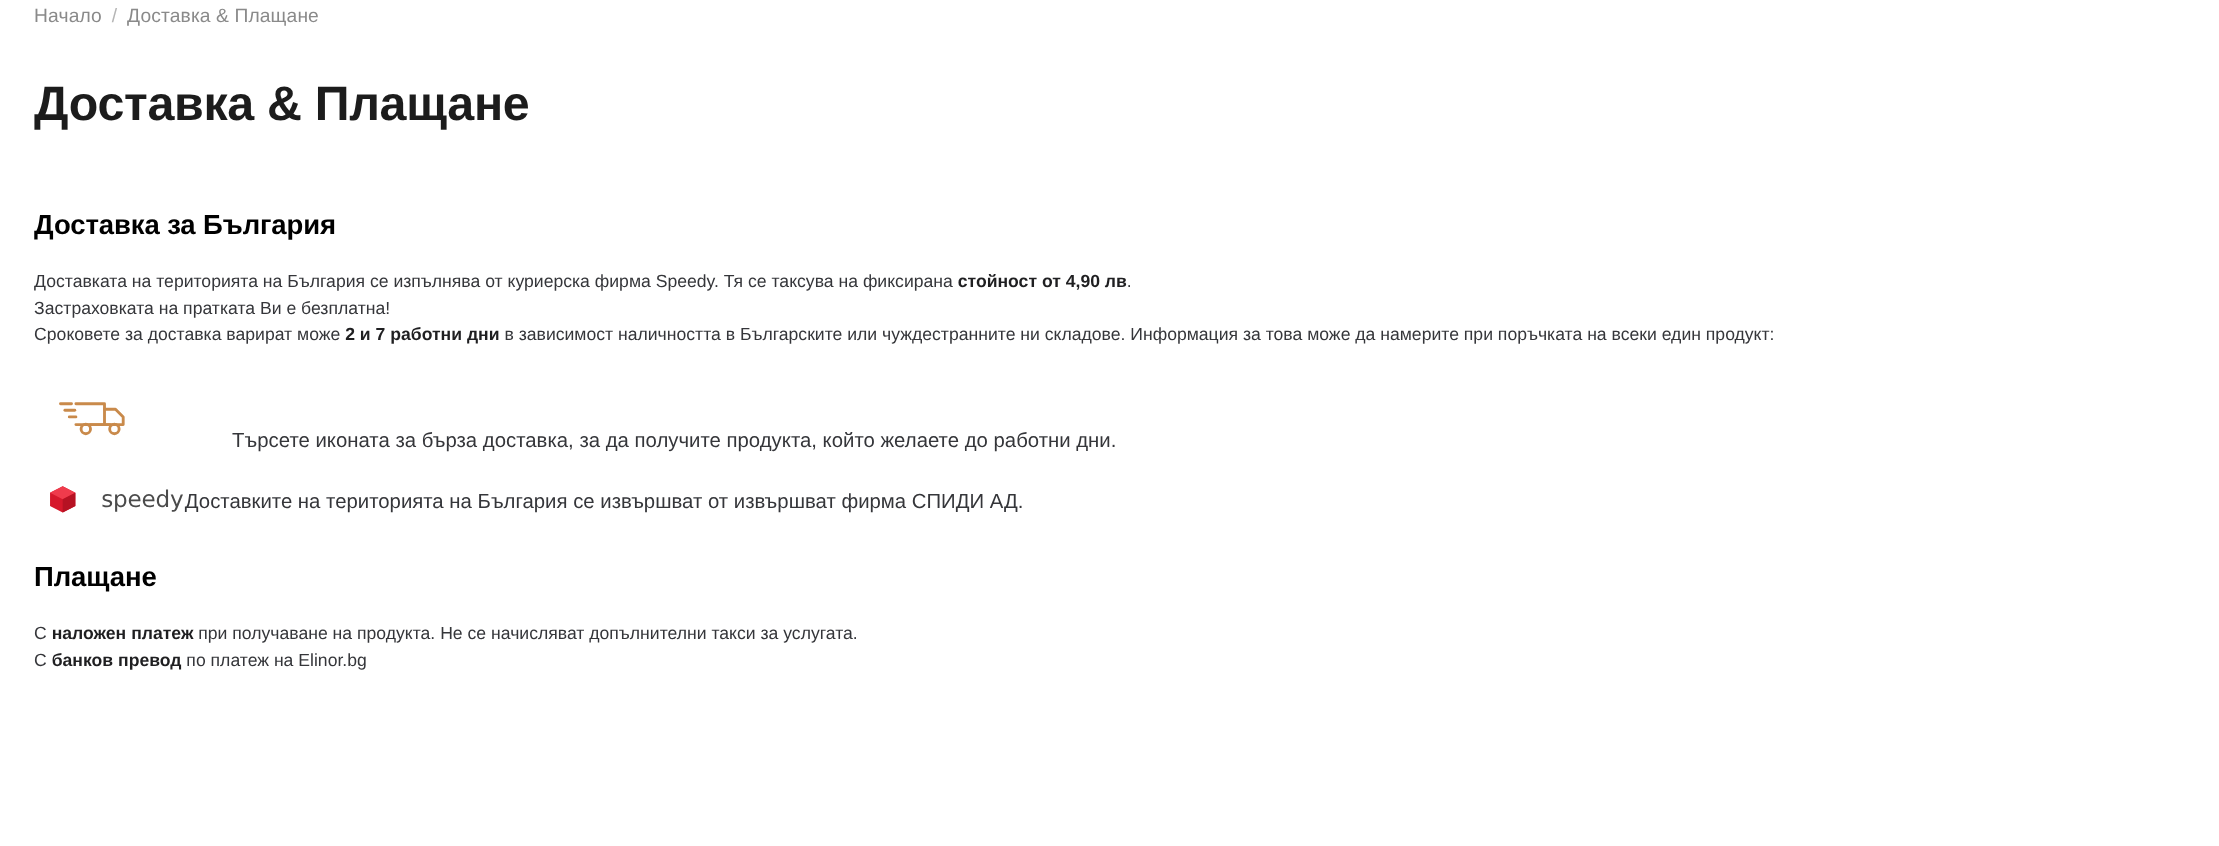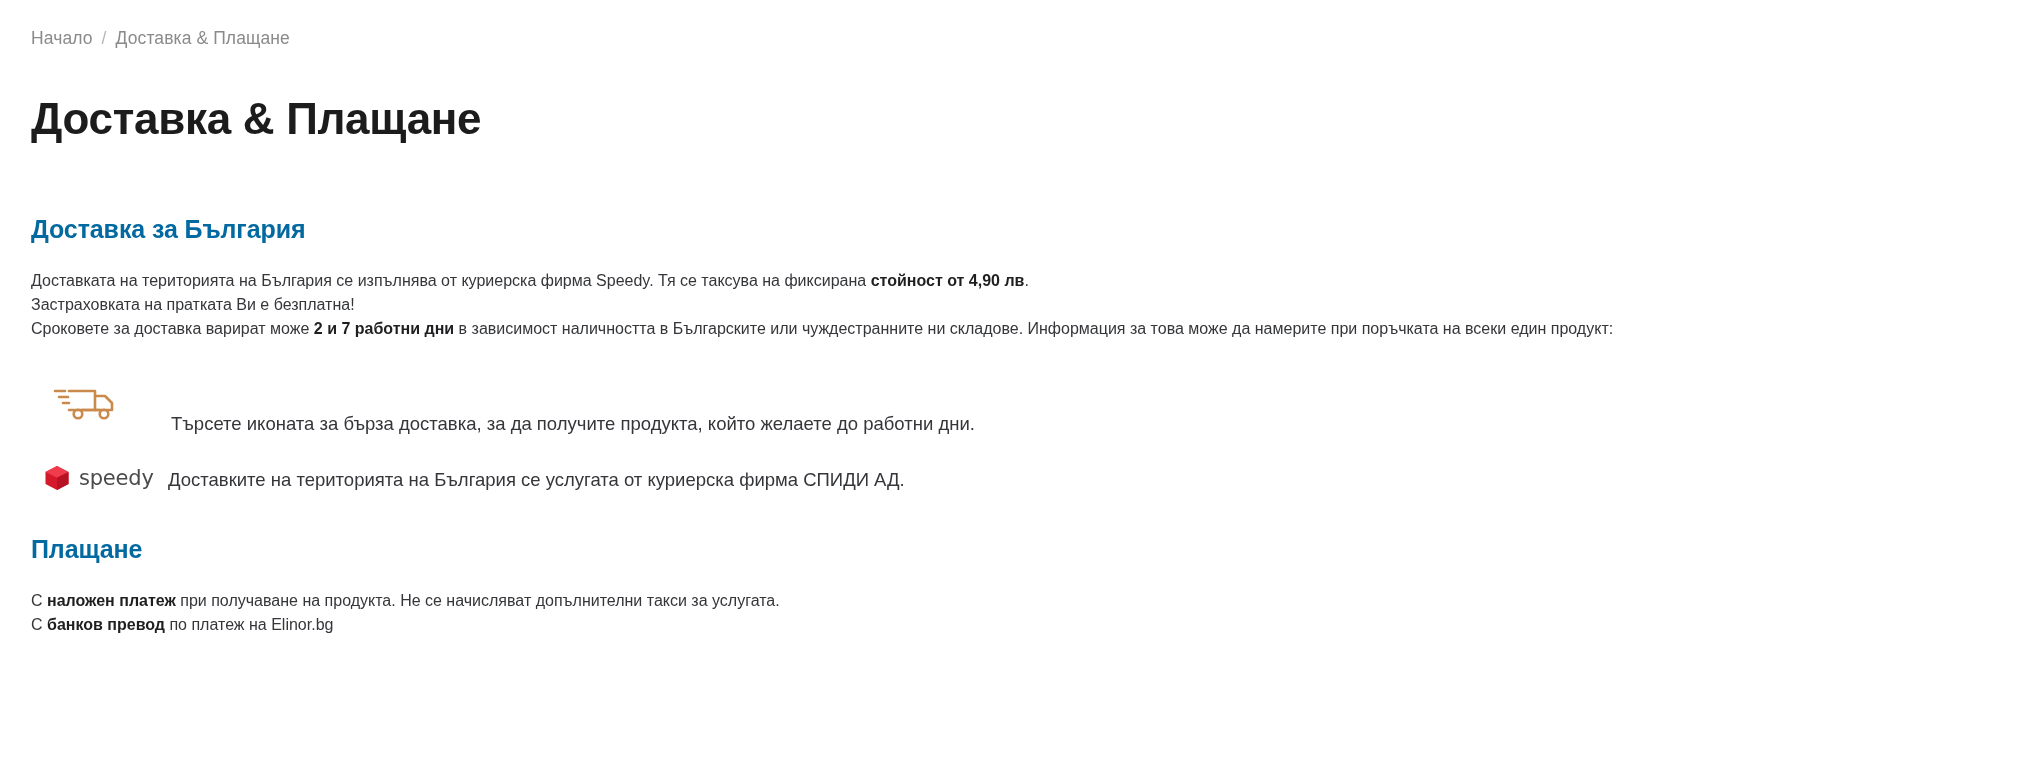--- a/index.html
+++ b/index.html
@@ -21,21 +21,21 @@
     overflow: hidden;
     box-sizing: border-box;
     padding: 0 0 0 31px;
   }
 
   
   .breadcrumb {
     display: flex;
     align-items: center;
     gap: 9px;
-    padding-top: 28px;
+    padding-top: 4px;
     font-size: 17.5px;
     color: #8a8a8a;
     letter-spacing: .1px;
   }
   .breadcrumb a {
     color: #8a8a8a;
     text-decoration: none;
   }
   .breadcrumb .sep { color: #b5b5b5; }
   .breadcrumb .current { color: #8a8a8a; }
@@ -48,21 +48,21 @@
     font-weight: 700;
     color: #1c1c1c;
     letter-spacing: -0.3px;
   }
 
   
   .section-heading {
     margin: 0;
     font-size: 25px;
     font-weight: 700;
-    color: #0369a1;
+    color: #000000;
     letter-spacing: -0.1px;
   }
   #delivery-heading { margin-top: 72px; }
   #payment-heading  { margin-top: 40px; }
 
   .body-text {
     font-size: 16px;
     line-height: 1.5;
     color: #35363a;
   }
@@ -70,21 +70,21 @@
 
   .paragraph { margin-top: 25px; }
   .paragraph .line { display: block; }
 
   
   .note-row {
     display: flex;
     align-items: flex-end;
     gap: 0;
   }
-  #truck-note { margin-top: 36px; }
+  #truck-note { margin-top: 36px; gap: 40px; }
   #speedy-note { margin-top: 22px; }
 
   .note-icon {
     flex: 0 0 auto;
     display: flex;
     align-items: center;
     justify-content: flex-start;
   }
   #truck-icon-wrap { width: 120px; height: 62px; align-items: flex-start; padding-left: 20px;}
   #speedy-icon-wrap { width: 125px; height: 34px; padding-left: 12px; }
@@ -93,21 +93,21 @@
     font-size: 18.5px;
     line-height: 1.5;
     color: #35363a;
     padding-bottom: 2px;
   }
 
   
   .speedy-logo {
     display: flex;
     align-items: center;
-    gap: 8px;
+    gap: 21px;
   }
   .speedy-word {
     font-size: 21px;
     font-weight: 400;
     color: #4b4b4b;
     letter-spacing: -0.2px;
     font-family: "DejaVu Sans", sans-serif;
   }
 
   .payment-list { margin-top: 25px; }
@@ -160,21 +160,21 @@
     <div class="note-icon" id="speedy-icon-wrap">
       <div class="speedy-logo">
         <svg width="28" height="28" viewBox="0 0 28 28" aria-hidden="true">
           <path d="M14 2 L25.5 8 L25.5 20 L14 26 L2.5 20 L2.5 8 Z" fill="#d6182b"></path>
           <path d="M14 2 L25.5 8 L14 13.8 L2.5 8 Z" fill="#ef3b4c"></path>
           <path d="M14 13.8 L25.5 8 L25.5 20 L14 26 Z" fill="#b61223"></path>
         </svg>
         <span class="speedy-word">speedy</span>
       </div>
     </div>
-    <div class="note-text">Доставките на територията на България се услугата от куриерска фирма СПИДИ АД.</div>
+    <div class="note-text">Доставките на територията на България се извършват от извършват фирма СПИДИ АД.</div>
   </div>
 
   <h2 class="section-heading" id="payment-heading">Плащане</h2>
 
   <div class="payment-list body-text">
     <span class="line">
       <span>С </span><b>наложен платеж</b><span> при получаване на продукта. Не се начисляват допълнителни такси за услугата.</span>
     </span>
     <span class="line">
       <span>С </span><b>банков превод</b><span> по платеж на Elinor.bg</span>

